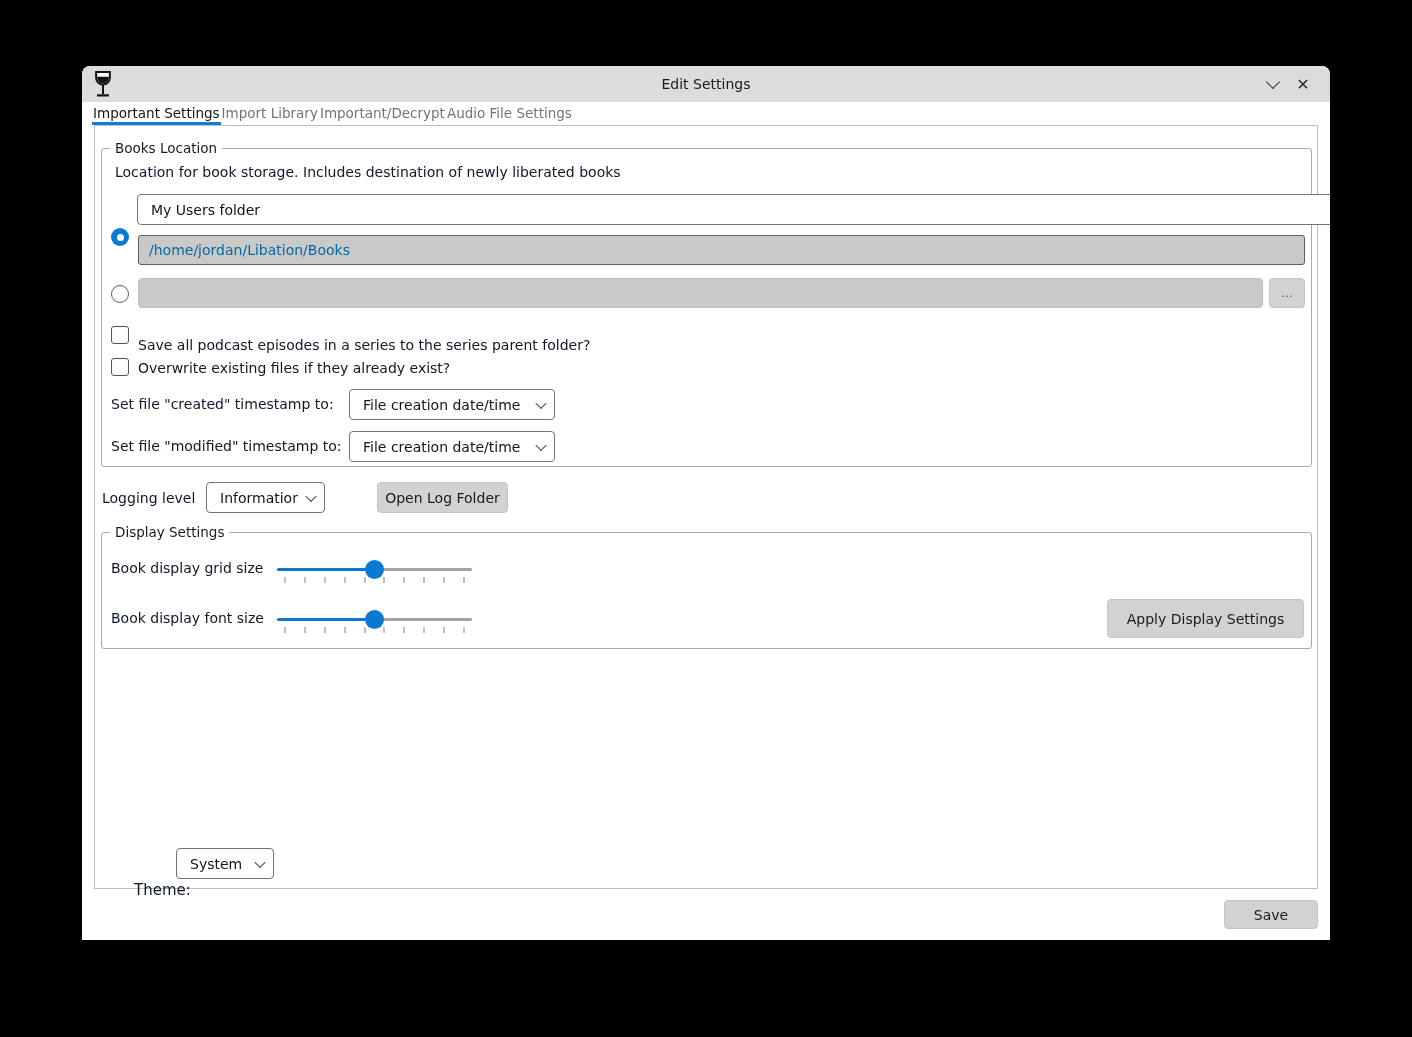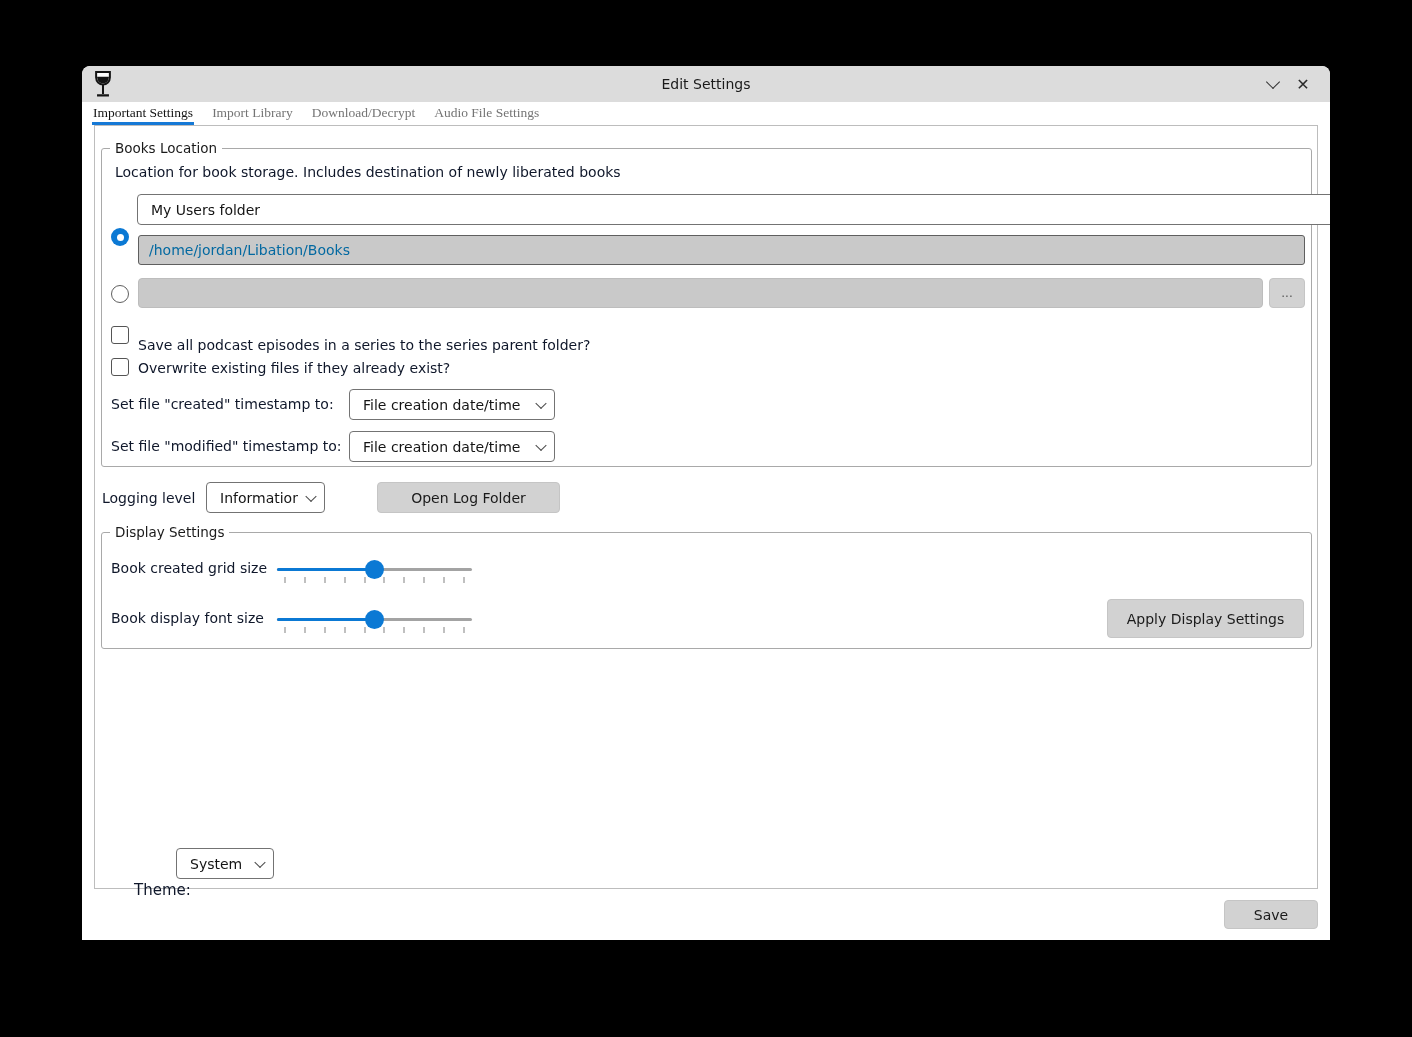--- a/index.html
+++ b/index.html
@@ -10,21 +10,21 @@
   
   .titlebar { position:absolute; left:0; top:0; width:1248px; height:36px; background:#dcdcdc; border-radius:8px 8px 0 0; }
   .app-icon { position:absolute; left:10px; top:4px; width:22px; height:28px; }
   .win-title { position:absolute; left:0; top:0; width:100%; height:20px; line-height:36px; text-align:center; font-size:14px; color:#1a1a1a; }
   .win-btn { position:absolute; top:6px; width:26px; height:24px; display:flex; align-items:center; justify-content:center; cursor:default; }
   .min-btn { left:1178px; }
   .close-btn { left:1208px; font-size:16px; color:#2b2b2b; }
   .chev { width:10px; height:10px; border-right:1.7px solid #333; border-bottom:1.7px solid #333; transform:rotate(45deg); margin-top:-5px; }
 
   
-  .tabstrip { position:absolute; left:10px; top:36px; height:23px; display:flex; gap:17px; align-items:stretch;font-family:Liberation Serif, serif; }
+  .tabstrip { position:absolute; left:10px; top:36px; height:23px; display:flex; align-items:stretch; }
   .tab { font-size:13.5px; color:#747474; padding:3px 1px 0 1px; border-bottom:3px solid transparent; white-space:nowrap; }
   .tab.active { color:#141414; border-bottom-color:#1579d6; }
 
   
   .panel { position:absolute; left:12px; top:59px; width:1224px; height:764px; border:1px solid #bdbdbd; background:#fff; }
 
   .groupbox { position:absolute; border:1px solid #a9a9a9; border-radius:3px; background:#fff; }
   .legend { position:absolute; top:-9px; left:8px; background:#fff; padding:0 5px; font-size:13.5px; color:#1a1a1a; white-space:nowrap;text-align:right; }
 
   .combo { position:absolute; background:#fff; border:1px solid #737373; border-radius:4px; font-size:14px; color:#141414; display:flex; align-items:center; padding:0 26px 0 13px; overflow:hidden; white-space:nowrap; }
@@ -70,21 +70,21 @@
         <span class="chev"></span>
       </div>
     <div class="win-btn close-btn">
         <span>✕</span>
       </div>
   </div>
 
   <div class="tabstrip">
     <div class="tab active">Important Settings</div>
     <div class="tab">Import Library</div>
-    <div class="tab">Download/Decrypt</div>
+    <div class="tab">Important/Decrypt</div>
     <div class="tab">Audio File Settings</div>
   </div>
 
   <div class="panel">
 
     <div class="groupbox" style="left:6px; top:22px; width:1211px; height:319px;">
       <div class="legend">Books Location</div>
 
       <div class="lbl" style="left:13px; top:15px;">Location for book storage. Includes destination of newly liberated books</div>
 
@@ -117,26 +117,26 @@
         <span class="combo-text">File creation date/time</span>
         <span class="combo-chev"></span>
       </div>
     </div>
 
     <div class="lbl" style="left:7px; top:364px;">Logging level</div>
     <div class="combo" style="left:111px; top:356px; width:119px; height:31px;">
       <span class="combo-text">Information</span>
       <span class="combo-chev"></span>
     </div>
-    <div class="btn" style="left:282px; top:356px; width:183px; height:31px;">Open Log Folder</div>
+    <div class="btn" style="left:282px; top:356px; width:131px; height:31px;">Open Log Folder</div>
 
     <div class="groupbox" style="left:6px; top:406px; width:1211px; height:117px;">
       <div class="legend">Display Settings</div>
 
-      <div class="lbl" style="left:9px; top:27px;">Book created grid size</div>
+      <div class="lbl" style="left:9px; top:27px;">Book display grid size</div>
       <div class="slider" style="left:175px; top:26px; width:195px;">
         <div class="rail"></div>
         <div class="fill" style="width: 50%;"></div>
         <div class="thumb" style="left: 50%;"></div>
       </div>
       <div class="ticks" style="left:182px; top:44px; width:181px;">
           <span></span>
           <span></span>
           <span></span>
           <span></span>

